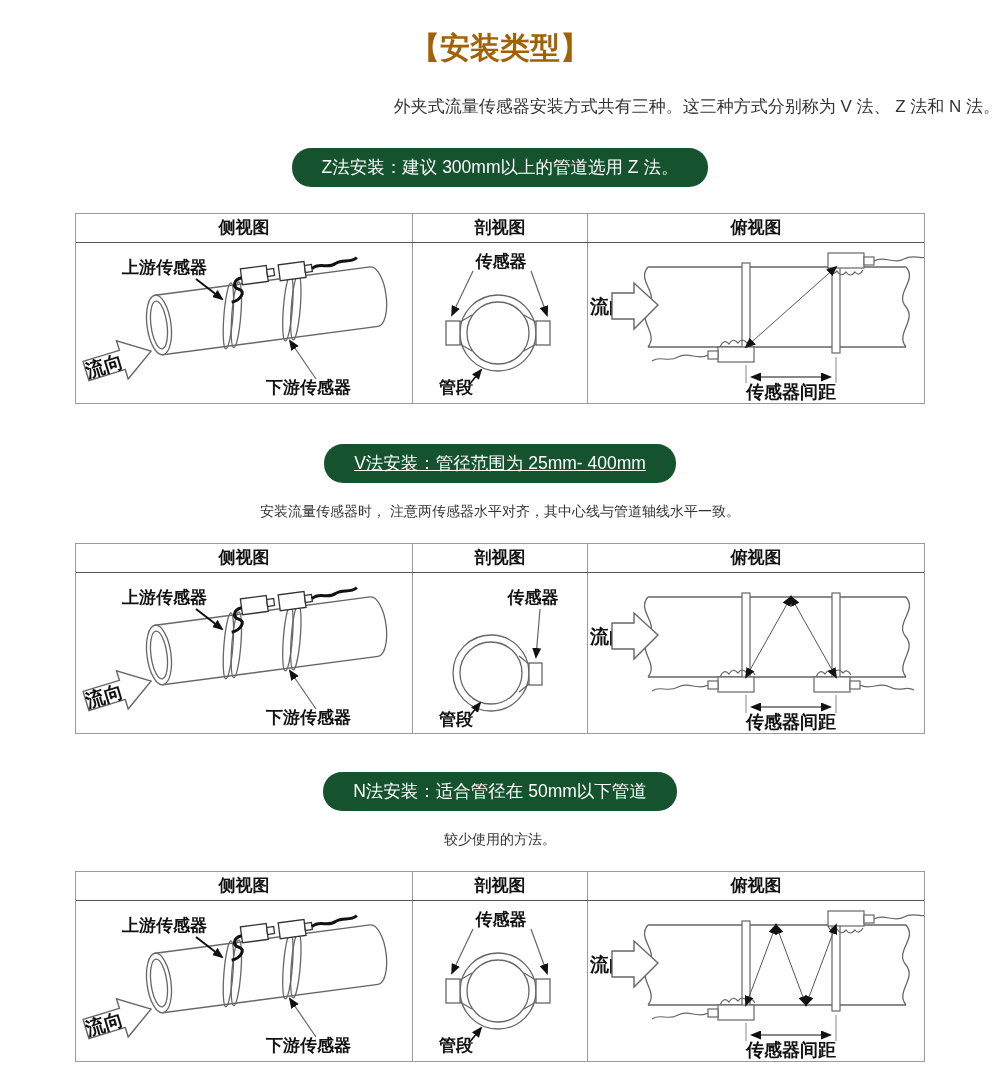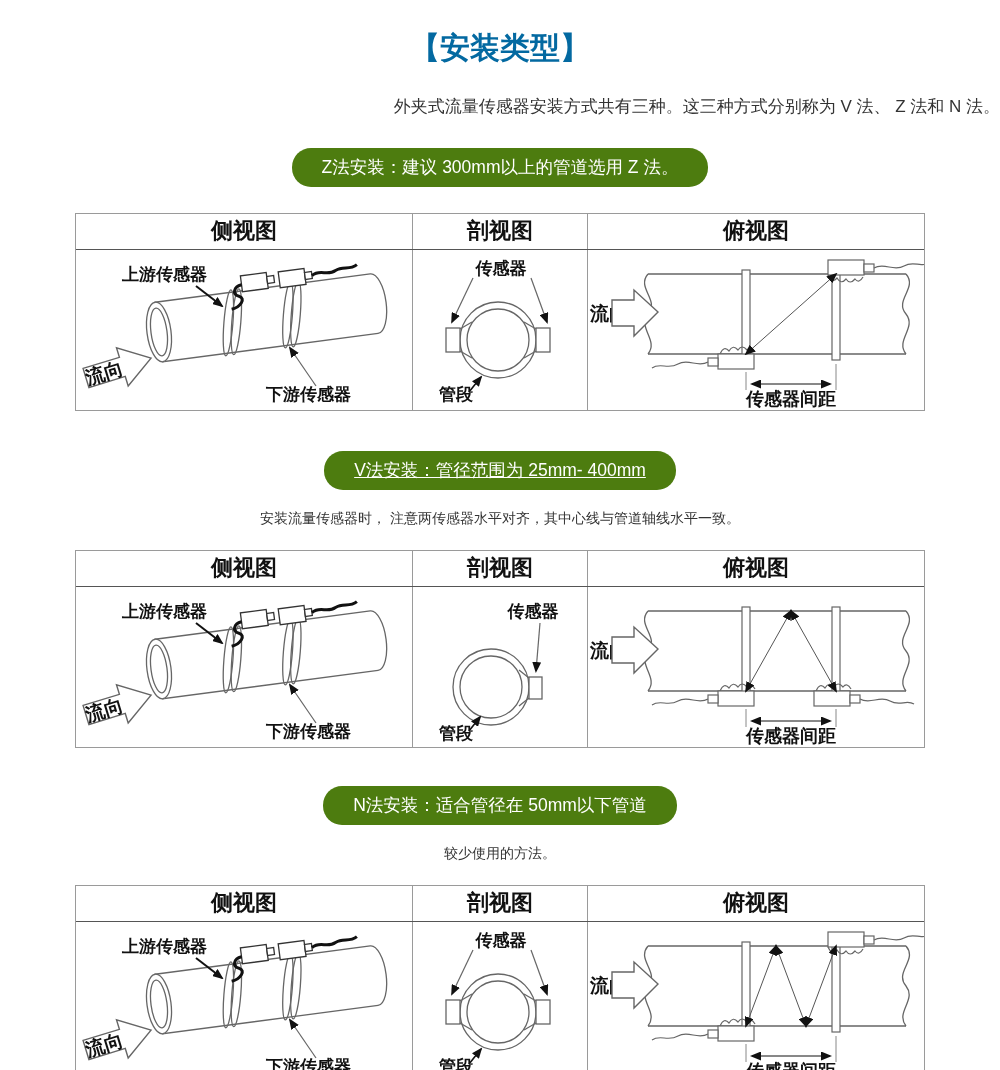--- a/index.html
+++ b/index.html
@@ -1,33 +1,33 @@
 <!DOCTYPE html>
 <html><head>
 <meta charset="utf-8">
 <style>
   html,body{margin:0;padding:0;}
   body{
     width:1000px;height:1070px;background:#fff;overflow:hidden;
     font-family:"Liberation Sans","DejaVu Sans",sans-serif;color:#333;
   }
-  .title{margin:28px 0 0;text-align:center;font-size:30px;font-weight:bold;color:#0369a1;}
+  .title{margin:28px 0 0;text-align:center;font-size:30px;font-weight:bold;color:#a16207;}
   .intro{margin:26px 0 0;text-align:right;font-size:17px;color:#333;}
   .banner{
-    margin:30px auto 0;width:max-content;background:#4d7c0f;color:#fff;
+    margin:30px auto 0;width:max-content;background:#14532d;color:#fff;
     font-size:17.5px;padding:7px 30px 8px;border-radius:19px;text-align:center;
   }
   .banner.v{margin-top:40px;text-decoration:underline;}
   .banner.n{margin-top:38px;text-align:right;}
   .note{margin:20px 0 0;text-align:center;font-size:14px;}
   .dtable{width:848px;margin:26px auto 0;border:1px solid #9a9a9a;}
   .dtable.v{margin-top:22px;}
   .dtable.n{margin-top:22px;}
   .dhead{display:grid;grid-template-columns:337px 175px 336px;border-bottom:1px solid #555;}
-  .dhead div{font-weight:bold;font-size:22px;text-align:center;padding:2px 0 3px;color:#111;}
+  .dhead div{font-weight:bold;font-size:17px;text-align:center;padding:2px 0 3px;color:#111;}
   .dhead div:nth-child(1),.dhead div:nth-child(2){border-right:1px solid #9a9a9a;}
   .dbody{display:grid;grid-template-columns:337px 175px 336px;}
   .dbody>div:nth-child(1),.dbody>div:nth-child(2){border-right:1px solid #9a9a9a;}
   svg{display:block;}
   svg text{font-family:"Liberation Sans","DejaVu Sans",sans-serif;}
   .dlabel{font-size:17px;font-weight:bold;fill:#111;stroke:none;}
   .dspacing{font-size:18px;font-weight:bold;fill:#111;stroke:none;}
   .dflow{font-size:19px;font-weight:bold;fill:#111;stroke:none;}
 </style>
 </head>

